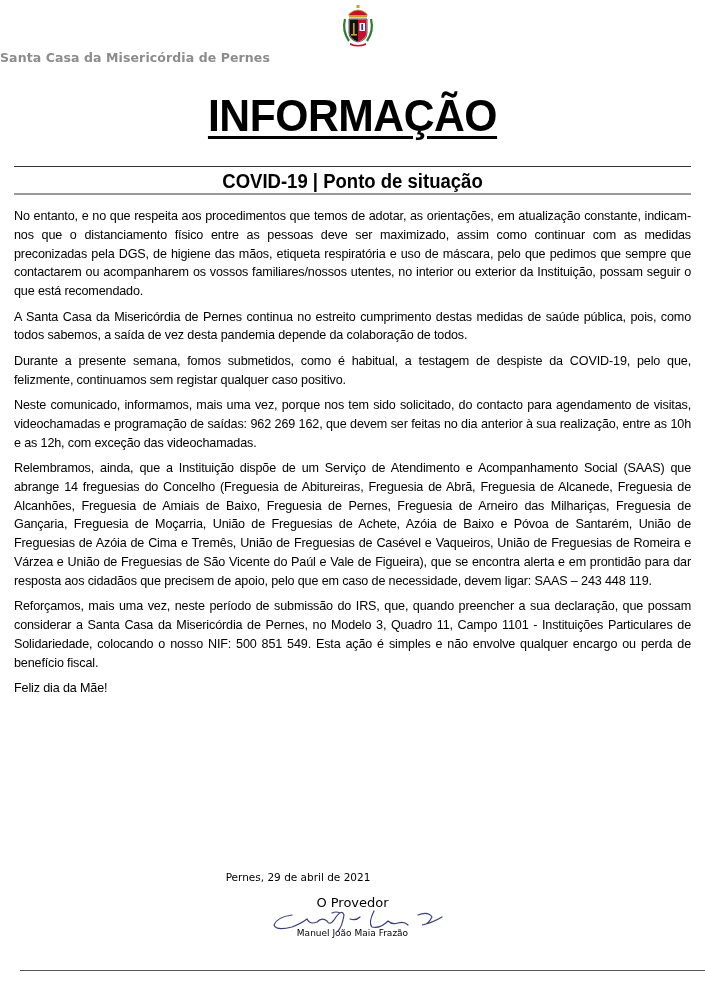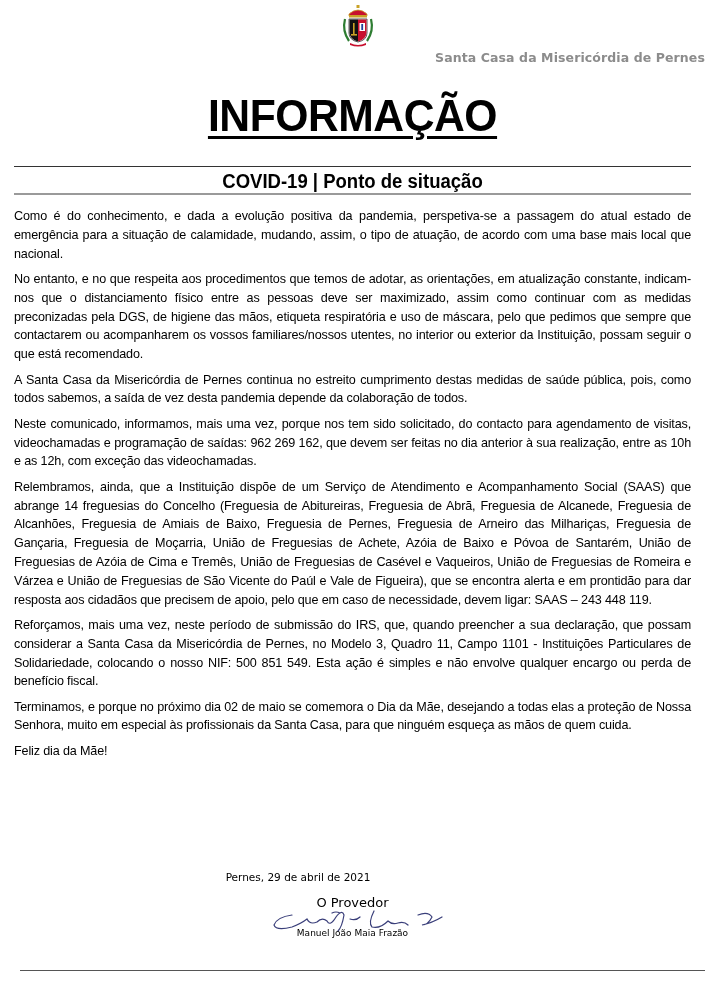--- a/index.html
+++ b/index.html
@@ -4,21 +4,21 @@
   <style>
     html, body { margin: 0; padding: 0; background: #ffffff; }
     body {
       width: 705px; height: 1000px; position: relative; overflow: hidden;
       font-family: "Liberation Sans", sans-serif; color: #000;
     }
     .logo {
       position: absolute; left: 340px; top: 5px; width: 36px; height: 42px;
     }
     .org-name {
-      position: absolute; left: 0; width: 705px; top: 50px; text-align: right;
+      position: absolute; left: 0; width: 705px; top: 50px; text-align: left;
       font-family: "DejaVu Sans", sans-serif; font-size: 12.5px; font-weight: bold; color: #8c8c8c;
       letter-spacing: 0.1px;
     }
     .main-title {
       position: absolute; left: 0; width: 705px; top: 91px; text-align: center;
       font-family: "Liberation Sans", sans-serif; font-weight: bold; font-size: 44px;
       text-decoration: underline; text-decoration-thickness: 3px; text-underline-offset: 5px;
       letter-spacing: -0.5px; transform: scaleX(0.97);
     }
     .rule-top { position: absolute; left: 14px; width: 677px; top: 166px; height: 1px; background: #333; }
@@ -84,27 +84,26 @@
   <path d="M10 38 Q18 42 26 38 L26 40 Q18 43 10 40 Z" fill="#c8102e"></path>
 </svg>
 
 <div class="org-name">Santa Casa da Misericórdia de Pernes</div>
 <div class="main-title">INFORMAÇÃO</div>
 <div class="rule-top"></div>
 <div class="subtitle">COVID-19 | Ponto de situação</div>
 <div class="rule-bottom"></div>
 
 <div class="body-text">
-  <p>Como é do conhecimento, e dada a evolução positiva da pandemia, perspetiva-se a passagem do atual estado de emergência para a situação de calamidade, mudando, assim, o tipo de atuação, de acordo com uma base mais local que nacional.</p>
   <p>No entanto, e no que respeita aos procedimentos que temos de adotar, as orientações, em atualização constante, indicam-nos que o distanciamento físico entre as pessoas deve ser maximizado, assim como continuar com as medidas preconizadas pela DGS, de higiene das mãos, etiqueta respiratória e uso de máscara, pelo que pedimos que sempre que contactarem ou acompanharem os vossos familiares/nossos utentes, no interior ou exterior da Instituição, possam seguir o que está recomendado.</p>
   <p>A Santa Casa da Misericórdia de Pernes continua no estreito cumprimento destas medidas de saúde pública, pois, como todos sabemos, a saída de vez desta pandemia depende da colaboração de todos.</p>
+  <p>Durante a presente semana, fomos submetidos, como é habitual, a testagem de despiste da COVID-19, pelo que, felizmente, continuamos sem registar qualquer caso positivo.</p>
   <p>Neste comunicado, informamos, mais uma vez, porque nos tem sido solicitado, do contacto para agendamento de visitas, videochamadas e programação de saídas: 962 269 162, que devem ser feitas no dia anterior à sua realização, entre as 10h e as 12h, com exceção das videochamadas.</p>
   <p>Relembramos, ainda, que a Instituição dispõe de um Serviço de Atendimento e Acompanhamento Social (SAAS) que abrange 14 freguesias do Concelho (Freguesia de Abitureiras, Freguesia de Abrã, Freguesia de Alcanede, Freguesia de Alcanhões, Freguesia de Amiais de Baixo, Freguesia de Pernes, Freguesia de Arneiro das Milhariças, Freguesia de Gançaria, Freguesia de Moçarria,  União de Freguesias de Achete, Azóia de Baixo e Póvoa de Santarém, União de Freguesias de Azóia de Cima e Tremês, União de Freguesias de Casével e Vaqueiros, União de Freguesias de Romeira e Várzea e União de Freguesias de São Vicente do Paúl e Vale de Figueira), que se encontra alerta e em prontidão para dar resposta aos cidadãos que precisem de apoio, pelo que em caso de necessidade, devem ligar: SAAS – 243 448 119.</p>
   <p>Reforçamos, mais uma vez, neste período de submissão do IRS, que, quando preencher a sua declaração, que possam considerar a Santa Casa da Misericórdia de Pernes, no Modelo 3, Quadro 11, Campo 1101 - Instituições Particulares de Solidariedade, colocando o nosso NIF: 500 851 549. Esta ação é simples e não envolve qualquer encargo ou perda de benefício fiscal.</p>
-  <p>Terminamos, e porque no próximo dia 02 de maio se comemora o Dia da Mãe, desejando a todas elas a proteção de Nossa Senhora, muito em especial às profissionais da Santa Casa, para que ninguém esqueça as mãos de quem cuida.</p>
   <p>Feliz dia da Mãe!</p>
 </div>
 
 <div class="date-line">Pernes, 29 de abril de 2021</div>
 <div class="provedor-label">O Provedor</div>
 <svg class="signature" viewBox="0 0 175 30">
   <path d="M20 12 Q5 14 2 22 Q4 28 20 24 Q30 20 35 16 Q38 22 45 19 Q50 14 55 18 Q58 24 64 14 Q70 6 72 12 Q70 24 66 28 M78 16 Q84 18 88 14 M102 8 Q96 20 100 24 Q108 26 116 18 Q120 22 126 20 Q132 18 136 22 M146 12 Q156 8 160 14 Q156 22 150 22 Q160 20 170 14 M60 10 Q64 8 68 10" stroke="#3a3f7a" stroke-width="1.2" fill="none" stroke-linecap="round"></path>
 </svg>
 <div class="signer-name">Manuel João Maia Frazão</div>
 

